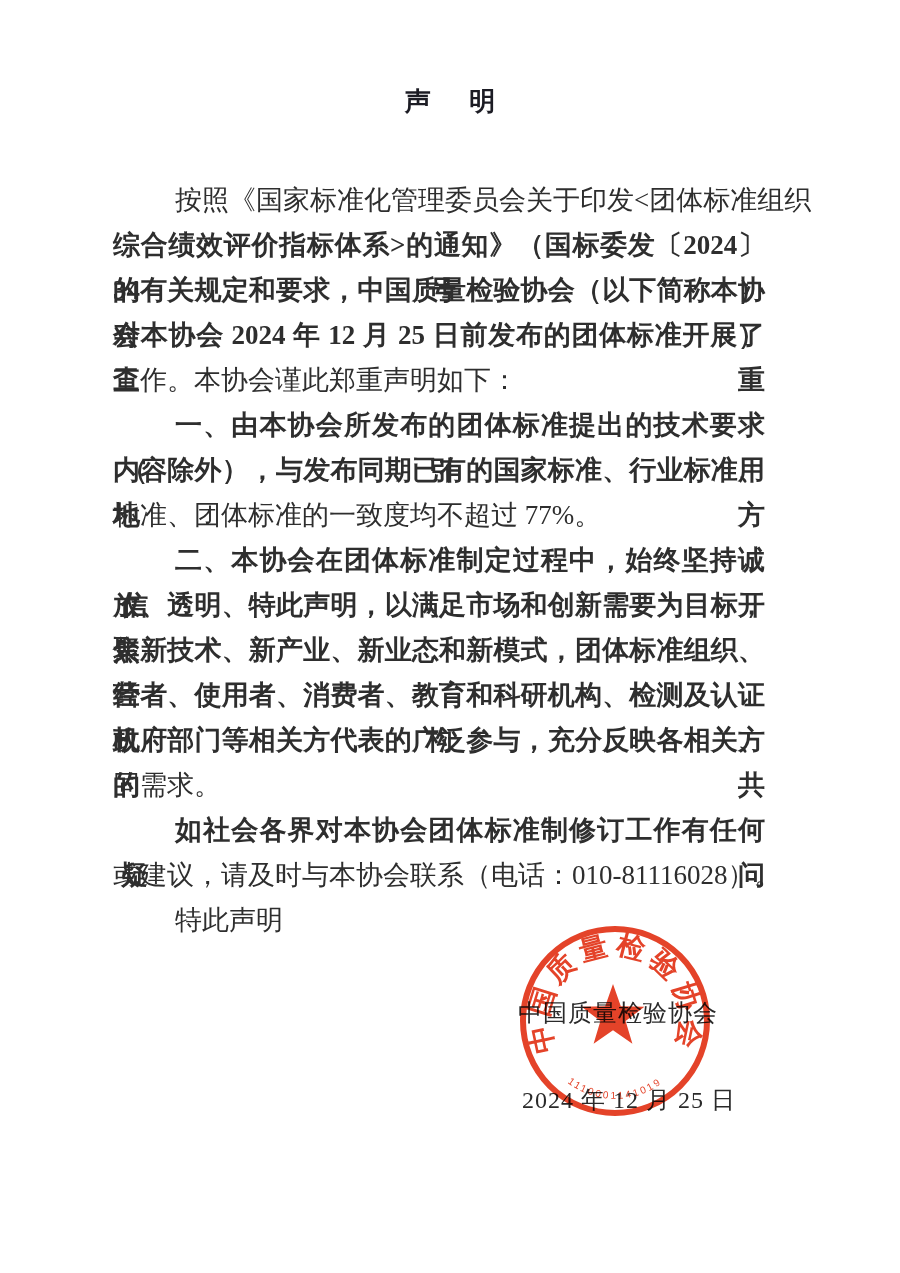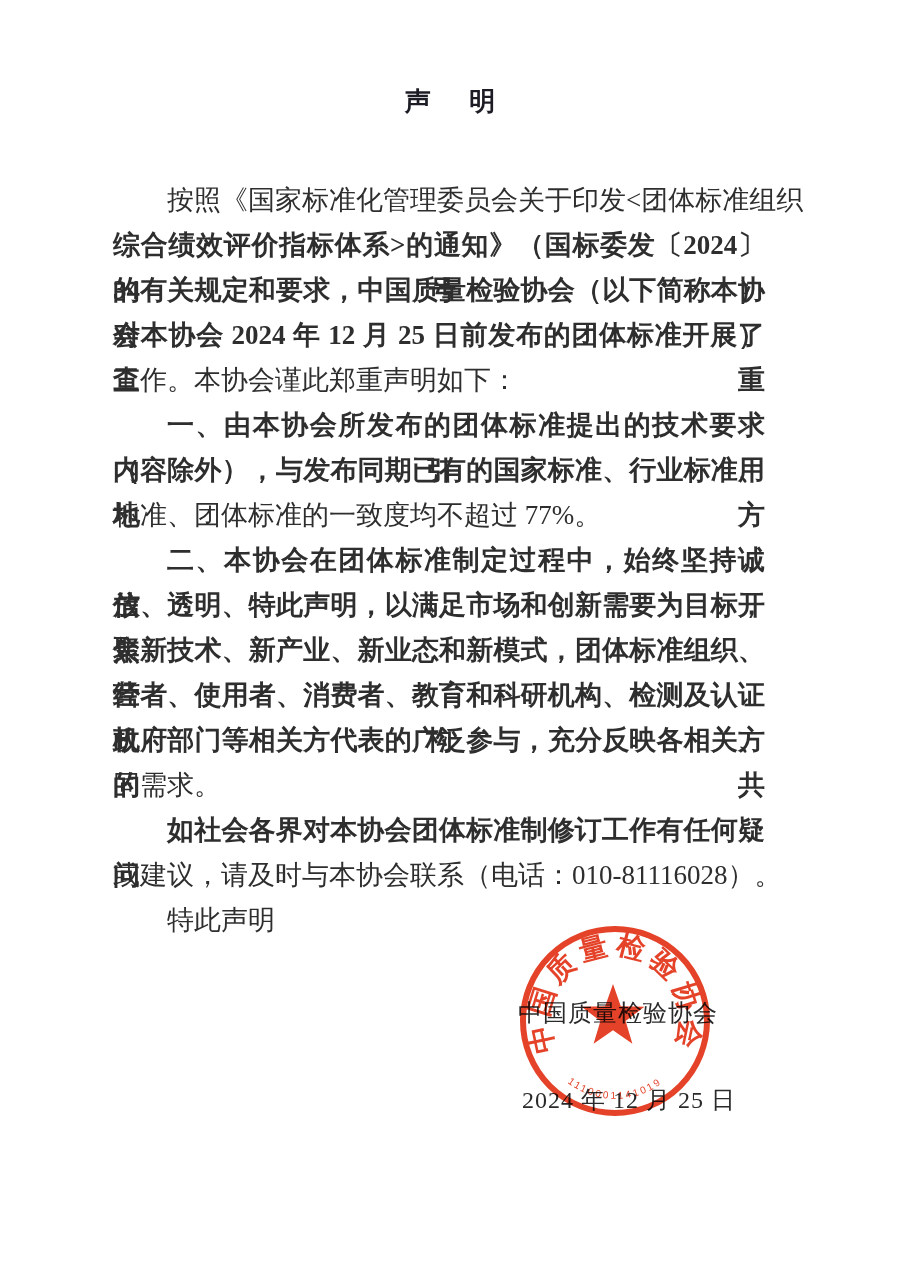--- a/index.html
+++ b/index.html
@@ -30,21 +30,21 @@
     line-height:45px;
     color:#2e2e2e;
   }
   .line{height:45px;white-space:nowrap;}
   .line.j{
     white-space:normal;
     text-align:justify;
     text-align-last:justify;
     font-weight:bold;
   }
-  .line.ind{text-indent:54px;}
+  .line.ind{text-indent:54px;margin-left:8px;}
   .sig-org{
     position:absolute;
     left:518px;top:997px;
     font-size:24px;
     letter-spacing:1px;
     color:#2a2a2a;
     white-space:nowrap;
   }
   .sig-date{
     position:absolute;

